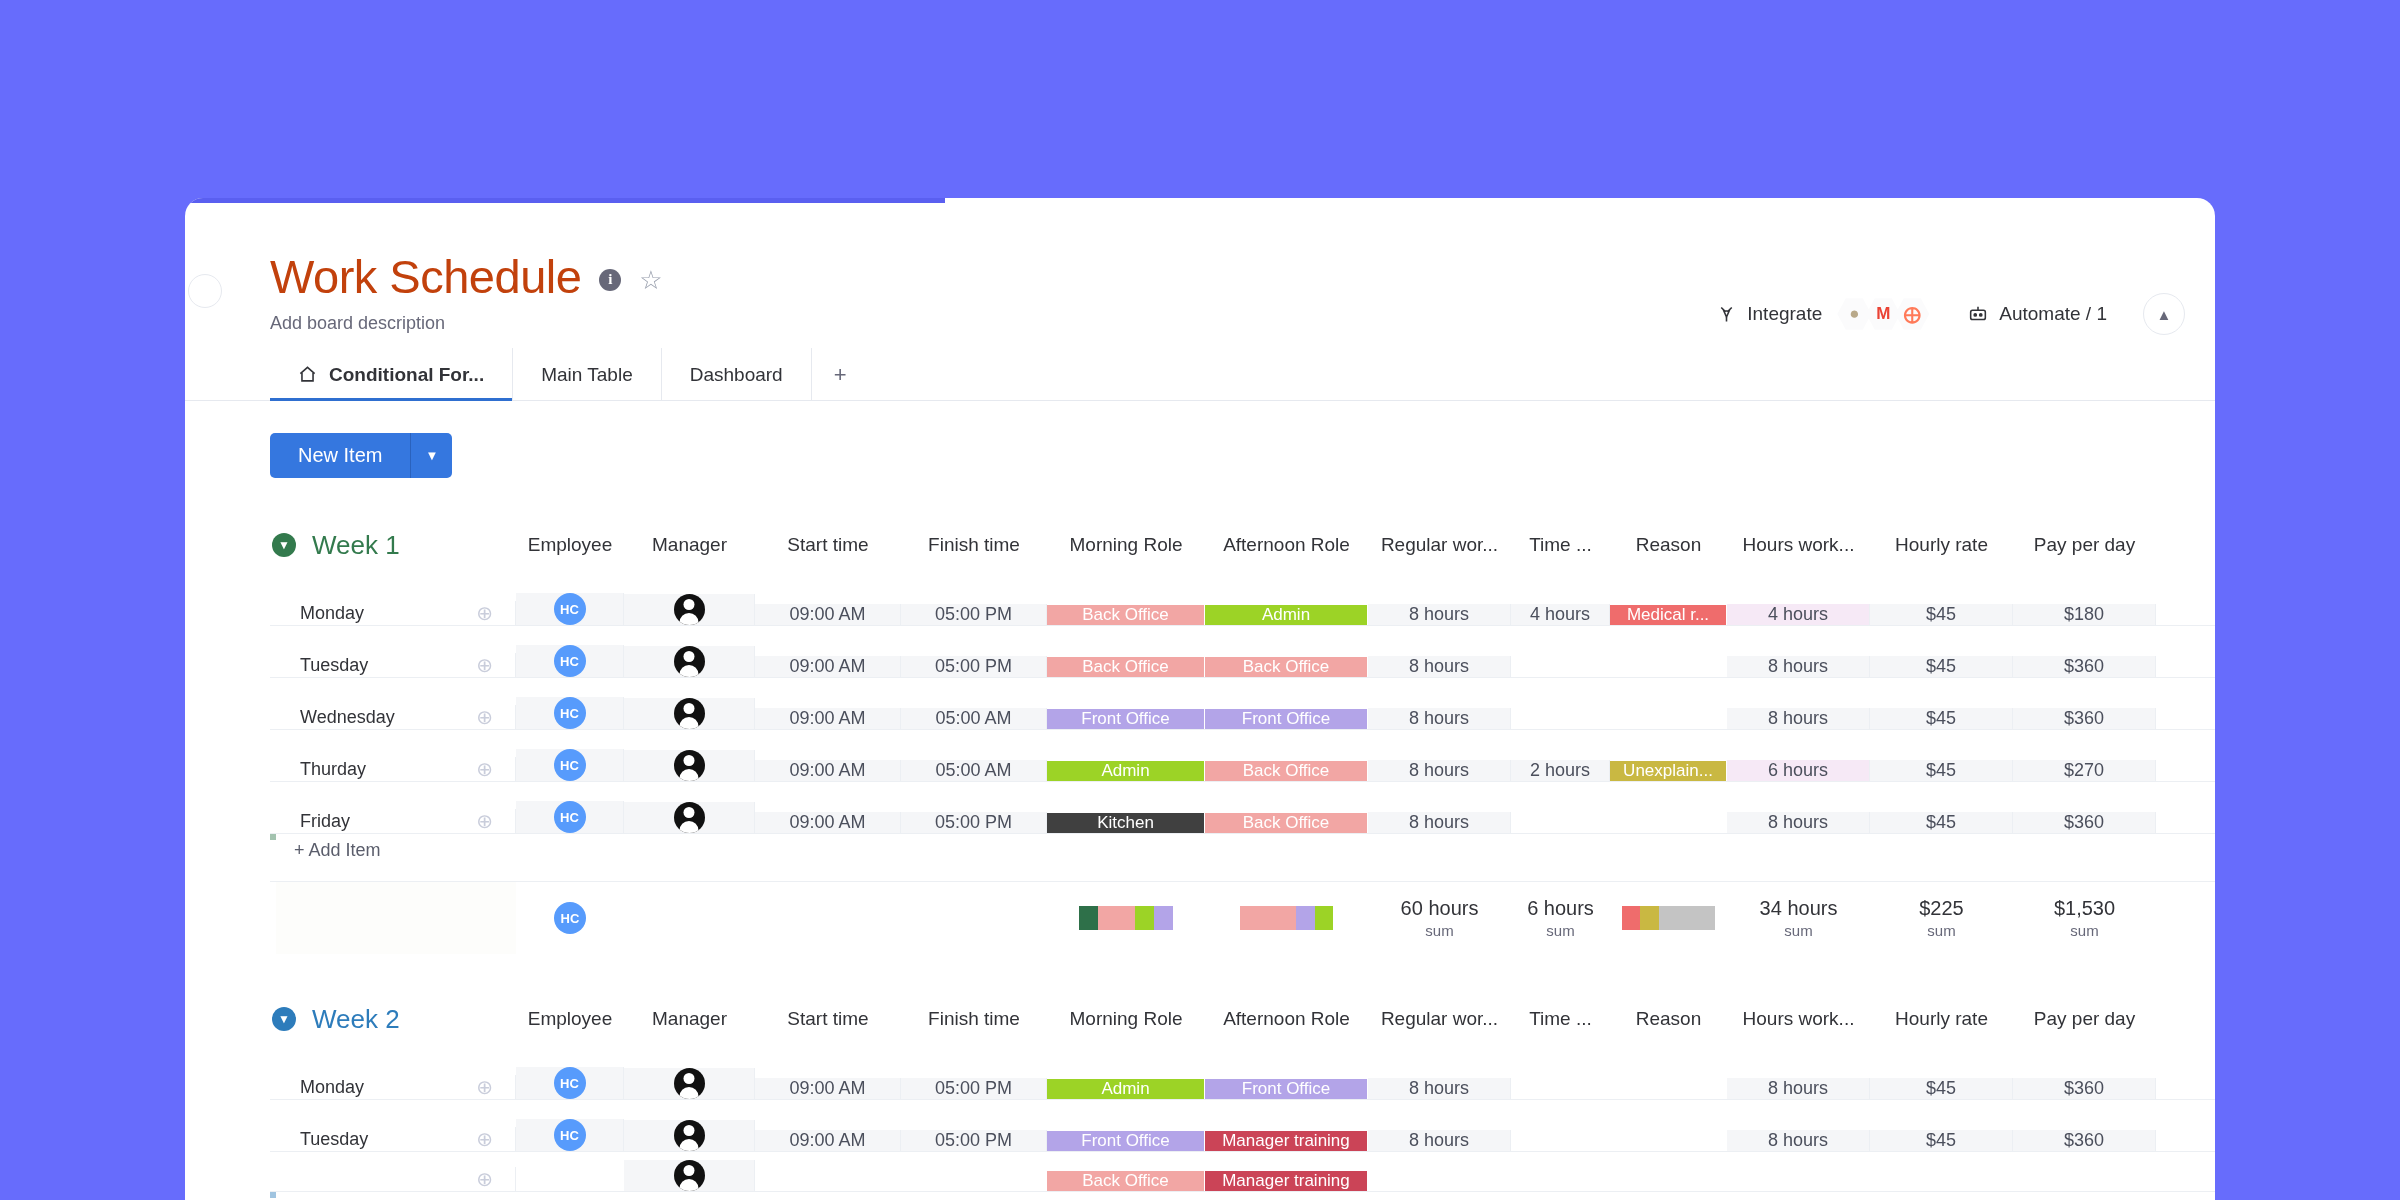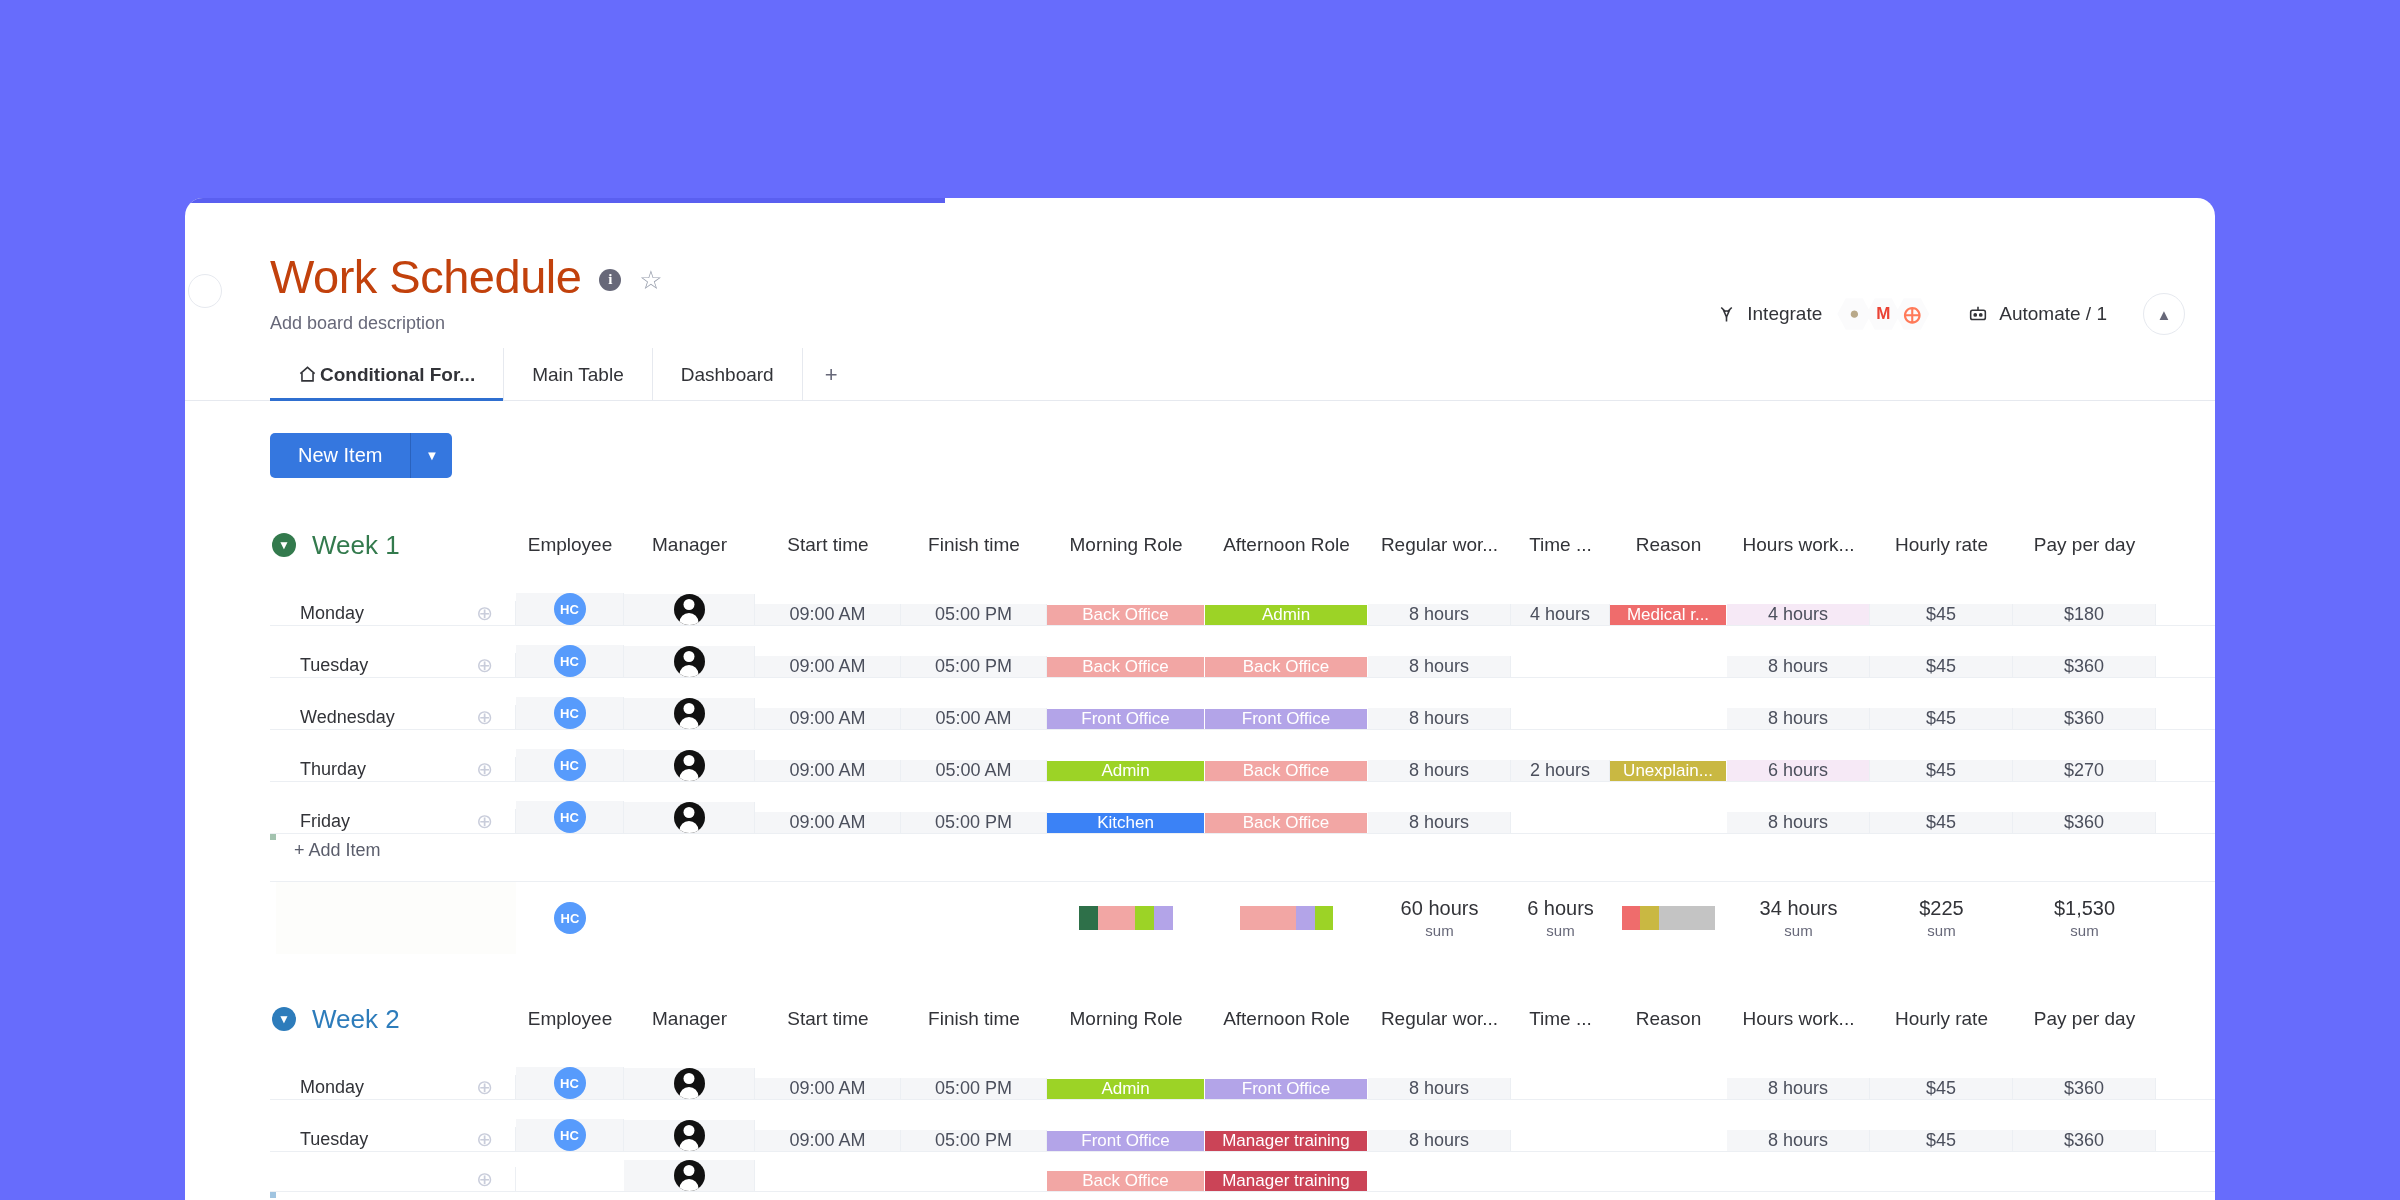--- a/index.html
+++ b/index.html
@@ -53,21 +53,21 @@
   
   .tabs {
     margin-top: 14px; display: flex; align-items: stretch;
     position: relative; height: 53px;
   }
   .tabs-underline {
     position: absolute; left: -85px; right: 0; bottom: 0;
     height: 1px; background: #e6e9ef;
   }
   .tab {
-    display: flex; align-items: center; gap: 3px;
+    display: flex; align-items: center; gap: 12px;
     padding: 0 28px; font-size: 19px; color: #323338;
     position: relative; border-right: 1px solid #e6e9ef;
     white-space: nowrap;
   }
   .tab:first-child { padding-left: 25px; }
   .tab.active { font-weight: 700; }
   .tab.active::after {
     content: ""; position: absolute; left: 0; right: 0; bottom: 0;
     height: 3px; background: #2f6fd0;
   }
@@ -400,21 +400,21 @@
             <span class="chat-ico">⊕</span>
           </div>
           <div class="cell c-emp">
             <div class="avatar-emp">HC</div>
           </div>
           <div class="cell c-mgr">
             <div class="avatar-mgr"></div>
           </div>
           <div class="cell c-start">09:00 AM</div>
           <div class="cell c-finish">05:00 PM</div>
-          <div class="cell c-morn statuscell" style="background: #3b82f6;">Kitchen</div>
+          <div class="cell c-morn statuscell" style="background: #404040;">Kitchen</div>
           <div class="cell c-aft statuscell" style="background: rgb(242, 166, 164);">Back Office</div>
           <div class="cell c-reg">8 hours</div>
           <div class="cell c-time"></div>
           <div class="cell c-reason statuscell" style="background: rgb(196, 196, 196);"></div>
           <div class="cell c-hw">8 hours</div>
           <div class="cell c-rate">$45</div>
           <div class="cell c-pay">$360</div>
         </div>
         <div class="additem">
           <div class="c-marker" style="background: rgb(51, 122, 77); opacity: 0.45;"></div>

